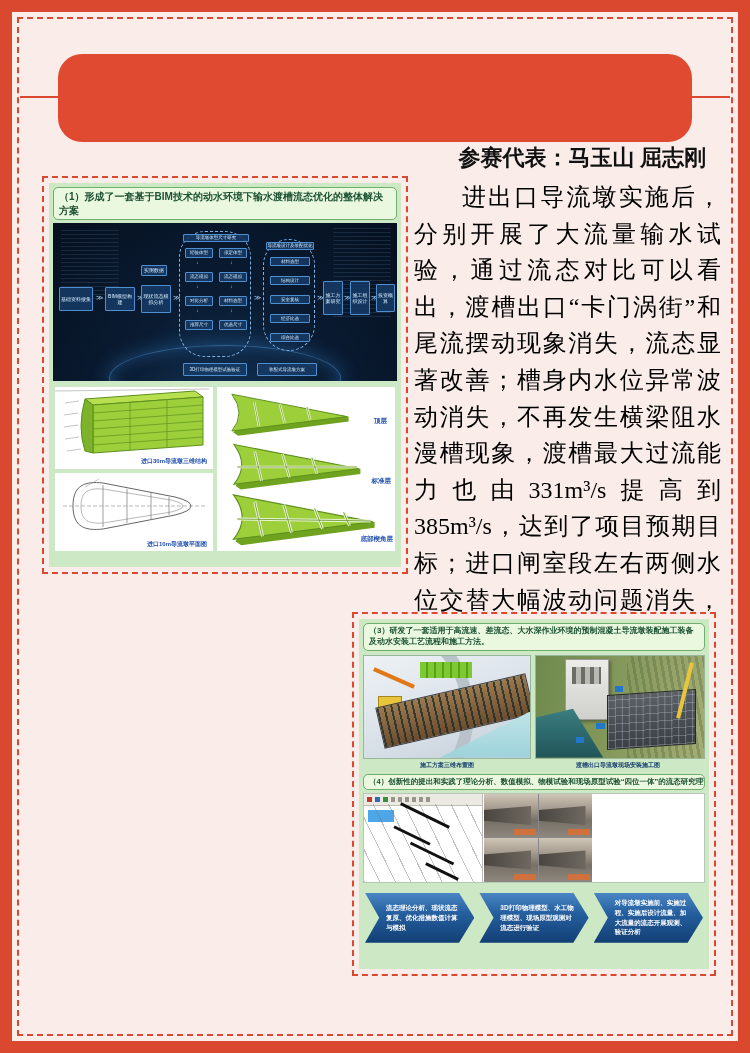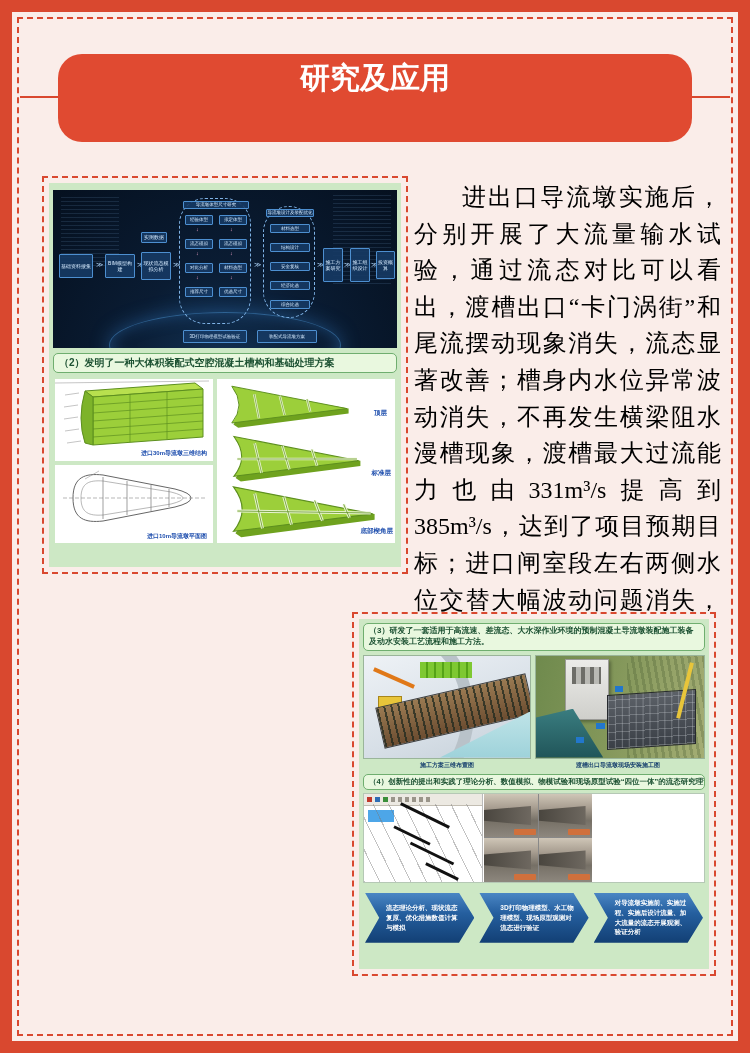--- a/index.html
+++ b/index.html
@@ -74,27 +74,28 @@
   .chip{position:absolute;right:2px;bottom:2px;width:22px;height:6px;background:#d0703c;border-radius:1px;}
 </style>
 </head>
 <body>
 
 <div class="poster">
   <div class="page-dash"></div>
   <div class="title-rule"></div>
 
   <div class="banner">
-    <div>研究及应用</div>
   </div>
 
+  <div class="reps">参赛代表：马玉山 屈志刚</div>
 
   <div class="dashbox boxA">
     <div class="surface">
 
+      <span class="phead">（1）形成了一套基于BIM技术的动水环境下输水渡槽流态优化的整体解决方案</span>
 
       <div class="bim">
         <div class="codecol" style="left:8px;top:6px;height:70px;"></div>
         <div class="codecol" style="right:6px;top:4px;height:90px;"></div>
         <div class="ring"></div>
 
         <div class="nb" style="left:6px;top:64px;width:34px;height:24px;">基础资料搜集</div>
         <div class="chev" style="left:43px;top:71px;">≫</div>
         <div class="nb" style="left:52px;top:64px;width:30px;height:24px;">BIM模型构建</div>
         <div class="chev" style="left:84px;top:71px;">≫</div>
@@ -134,21 +135,20 @@
         <div class="nb tb" style="left:204px;top:140px;width:60px;height:13px;">装配式导流墩方案</div>
 
         <div class="chev" style="left:264px;top:71px;">≫</div>
         <div class="nb" style="left:270px;top:58px;width:20px;height:34px;">施工方案研究</div>
         <div class="chev" style="left:291px;top:71px;">≫</div>
         <div class="nb" style="left:297px;top:58px;width:20px;height:34px;">施工组织设计</div>
         <div class="chev" style="left:318px;top:71px;">≫</div>
         <div class="nb" style="left:323px;top:61px;width:19px;height:28px;">投资概算</div>
       </div>
 
-      <span class="phead" style="margin-top:5px;">（2）发明了一种大体积装配式空腔混凝土槽构和基础处理方案</span>
 
       <div class="models">
 
         <div class="mcard" style="left:2px;top:2px;width:158px;height:82px;">
           <svg width="158" height="70" viewBox="0 0 158 70">
             <polygon points="30,12 140,4 148,10 38,18" fill="#b8e04e" stroke="#5d8f1f" stroke-width="1"></polygon>
             <polygon points="38,18 148,10 148,58 38,66" fill="#9ccf3a" stroke="#5d8f1f" stroke-width="1"></polygon>
             <path d="M30,12 Q22,40 30,64 L38,66 L38,18 Z" fill="#7db32a" stroke="#5d8f1f" stroke-width="1"></path>
             <g stroke="#5d8f1f" stroke-width="0.7">
               <line x1="38" y1="26" x2="148" y2="18"></line>

